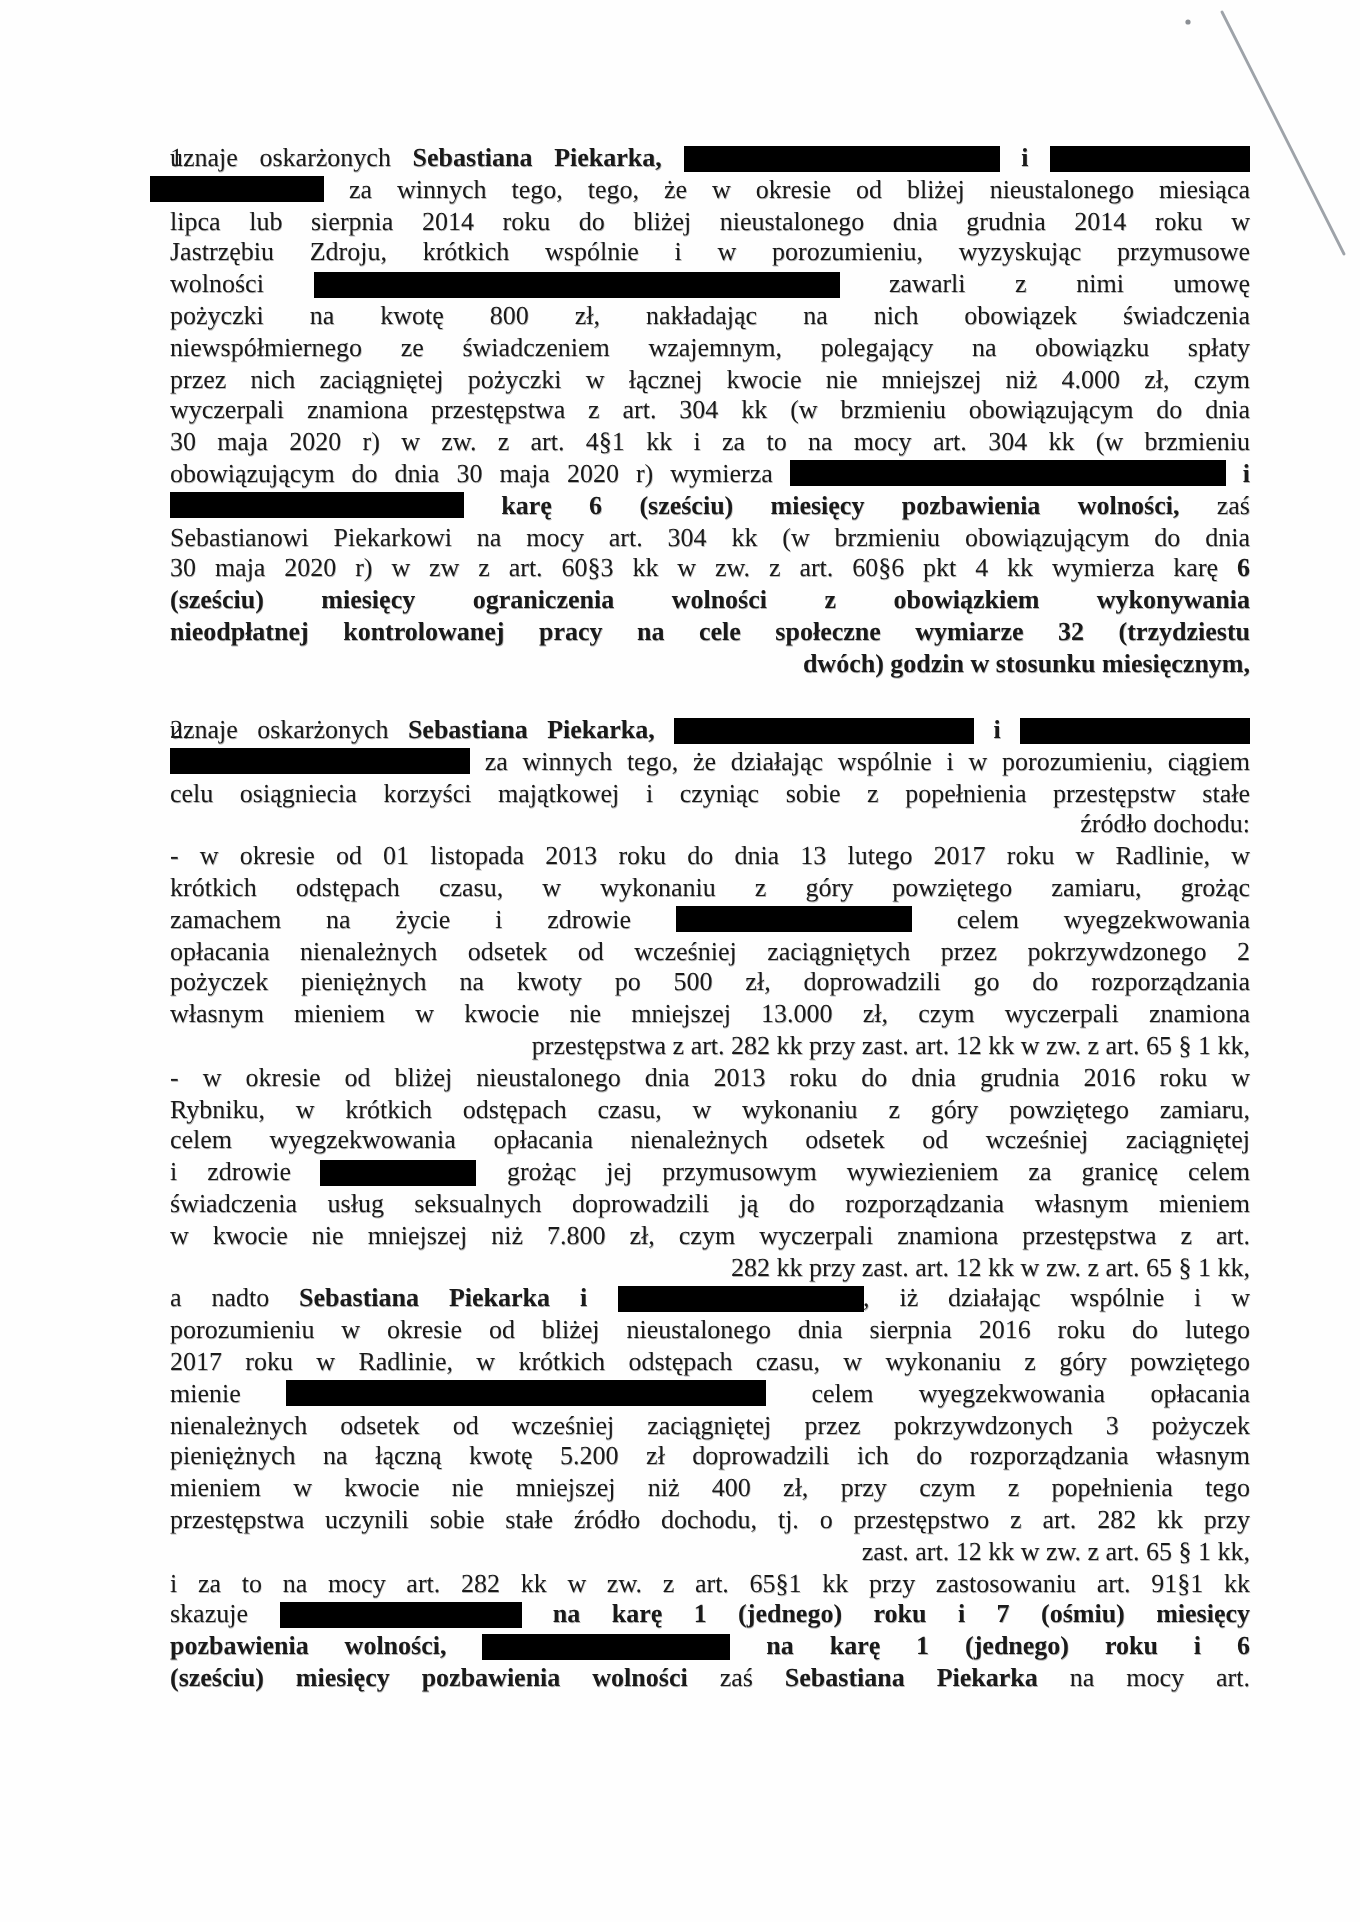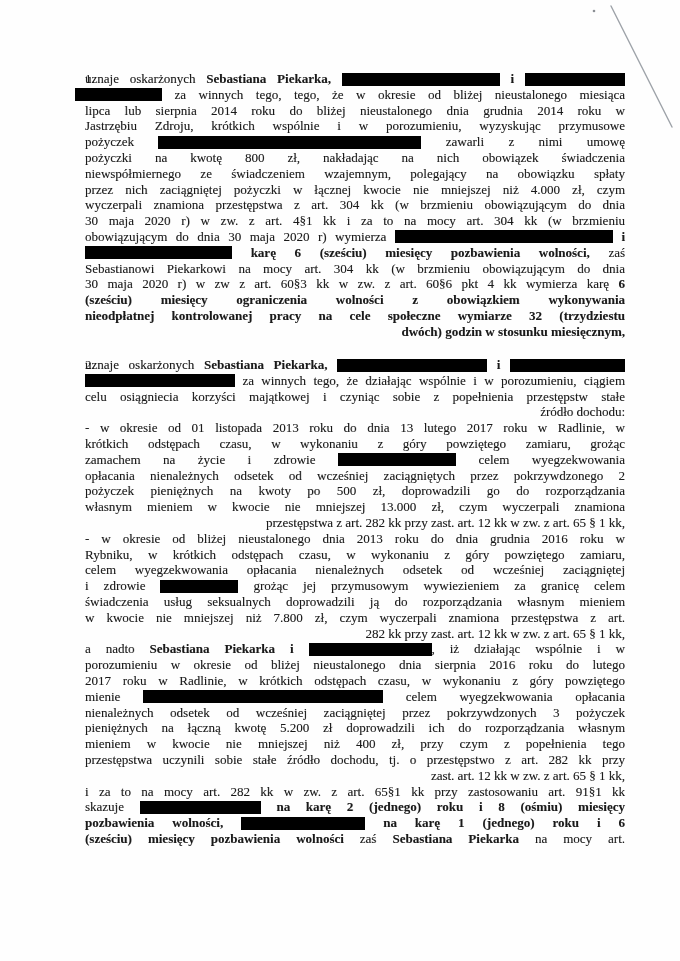--- a/index.html
+++ b/index.html
@@ -65,21 +65,21 @@
     <circle cx="594" cy="11" r="1.3" fill="#8b8f94"></circle>
   </svg>
   <div>
       <div class="para para-1">
         <span class="para-num">1.</span>
         <div class="para-body">
           <div class="line just"><span>uznaje oskarżonych </span><span class="b">Sebastiana Piekarka, </span><span class="redact" style="width: 158px;"></span><span class="b"> i </span><span class="redact" style="width: 100px;"></span></div>
           <div class="line just"><span class="redact" style="width: 87px; margin-left: -10px;"></span><span> za winnych tego, tego, że w okresie od bliżej nieustalonego miesiąca</span></div>
           <div class="line just"><span>lipca lub sierpnia 2014 roku do bliżej nieustalonego dnia grudnia 2014 roku w</span></div>
           <div class="line just"><span>Jastrzębiu Zdroju, krótkich wspólnie i w porozumieniu, wyzyskując przymusowe</span></div>
-          <div class="line just"><span>pożyczek </span><span class="redact" style="width: 263px;"></span><span> zawarli z nimi umowę</span></div>
+          <div class="line just"><span>wolności </span><span class="redact" style="width: 263px;"></span><span> zawarli z nimi umowę</span></div>
           <div class="line just"><span>pożyczki na kwotę 800 zł, nakładając na nich obowiązek świadczenia</span></div>
           <div class="line just"><span>niewspółmiernego ze świadczeniem wzajemnym, polegający na obowiązku spłaty</span></div>
           <div class="line just"><span>przez nich zaciągniętej pożyczki w łącznej kwocie nie mniejszej niż 4.000 zł, czym</span></div>
           <div class="line just"><span>wyczerpali znamiona przestępstwa z art. 304 kk (w brzmieniu obowiązującym do dnia</span></div>
           <div class="line just"><span>30 maja 2020 r) w zw. z art. 4§1 kk i za to na mocy art. 304 kk (w brzmieniu</span></div>
           <div class="line just"><span>obowiązującym do dnia 30 maja 2020 r) wymierza </span><span class="redact" style="width: 218px;"></span><span class="b"> i</span></div>
           <div class="line just"><span class="redact" style="width: 147px;"></span><span class="b"> karę 6 (sześciu) miesięcy pozbawienia wolności,</span><span> zaś</span></div>
           <div class="line just"><span>Sebastianowi Piekarkowi na mocy art. 304 kk (w brzmieniu obowiązującym do dnia</span></div>
           <div class="line just"><span>30 maja 2020 r) w zw z art. 60§3 kk w zw. z art. 60§6 pkt 4 kk wymierza karę </span><span class="b">6</span></div>
           <div class="line just"><span class="b">(sześciu) miesięcy ograniczenia wolności z obowiązkiem wykonywania</span></div>
@@ -111,19 +111,19 @@
           <div class="line just"><span>a nadto </span><span class="b">Sebastiana Piekarka i </span><span class="redact" style="width: 123px;"></span><span>, iż działając wspólnie i w</span></div>
           <div class="line just"><span>porozumieniu w okresie od bliżej nieustalonego dnia sierpnia 2016 roku do lutego</span></div>
           <div class="line just"><span>2017 roku w Radlinie, w krótkich odstępach czasu, w wykonaniu z góry powziętego</span></div>
           <div class="line just"><span>mienie </span><span class="redact" style="width: 240px;"></span><span> celem wyegzekwowania opłacania</span></div>
           <div class="line just"><span>nienależnych odsetek od wcześniej zaciągniętej przez pokrzywdzonych 3 pożyczek</span></div>
           <div class="line just"><span>pieniężnych na łączną kwotę 5.200 zł doprowadzili ich do rozporządzania własnym</span></div>
           <div class="line just"><span>mieniem w kwocie nie mniejszej niż 400 zł, przy czym z popełnienia tego</span></div>
           <div class="line just"><span>przestępstwa uczynili sobie stałe źródło dochodu, tj. o przestępstwo z art. 282 kk przy</span></div>
           <div class="line"><span>zast. art. 12 kk w zw. z art. 65 § 1 kk,</span></div>
           <div class="line just"><span>i za to na mocy art. 282 kk w zw. z art. 65§1 kk przy zastosowaniu art. 91§1 kk</span></div>
-          <div class="line just"><span>skazuje </span><span class="redact" style="width: 121px;"></span><span class="b"> na karę 2 (jednego) roku i 8 (ośmiu) miesięcy</span></div>
+          <div class="line just"><span>skazuje </span><span class="redact" style="width: 121px;"></span><span class="b"> na karę 1 (jednego) roku i 7 (ośmiu) miesięcy</span></div>
           <div class="line just"><span class="b">pozbawienia wolności, </span><span class="redact" style="width: 124px;"></span><span class="b"> na karę 1 (jednego) roku i 6</span></div>
           <div class="line just"><span class="b">(sześciu) miesięcy pozbawienia wolności </span><span>zaś </span><span class="b">Sebastiana Piekarka </span><span>na mocy art.</span></div>
         </div>
       </div>
     </div>
 </div>
 
 </body></html>

